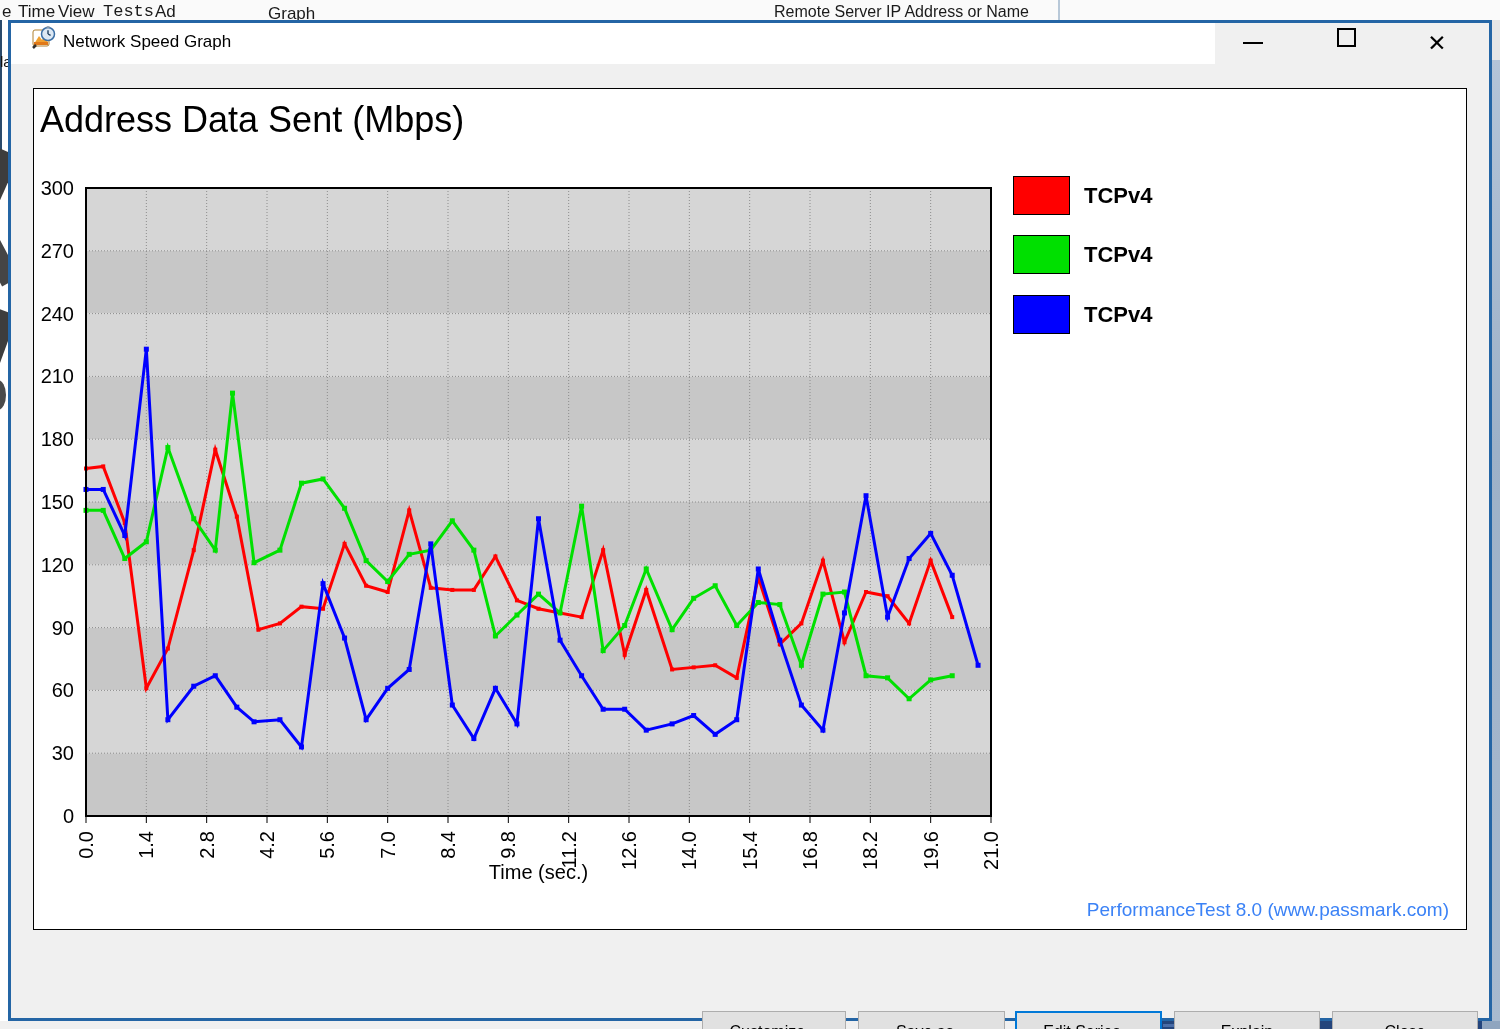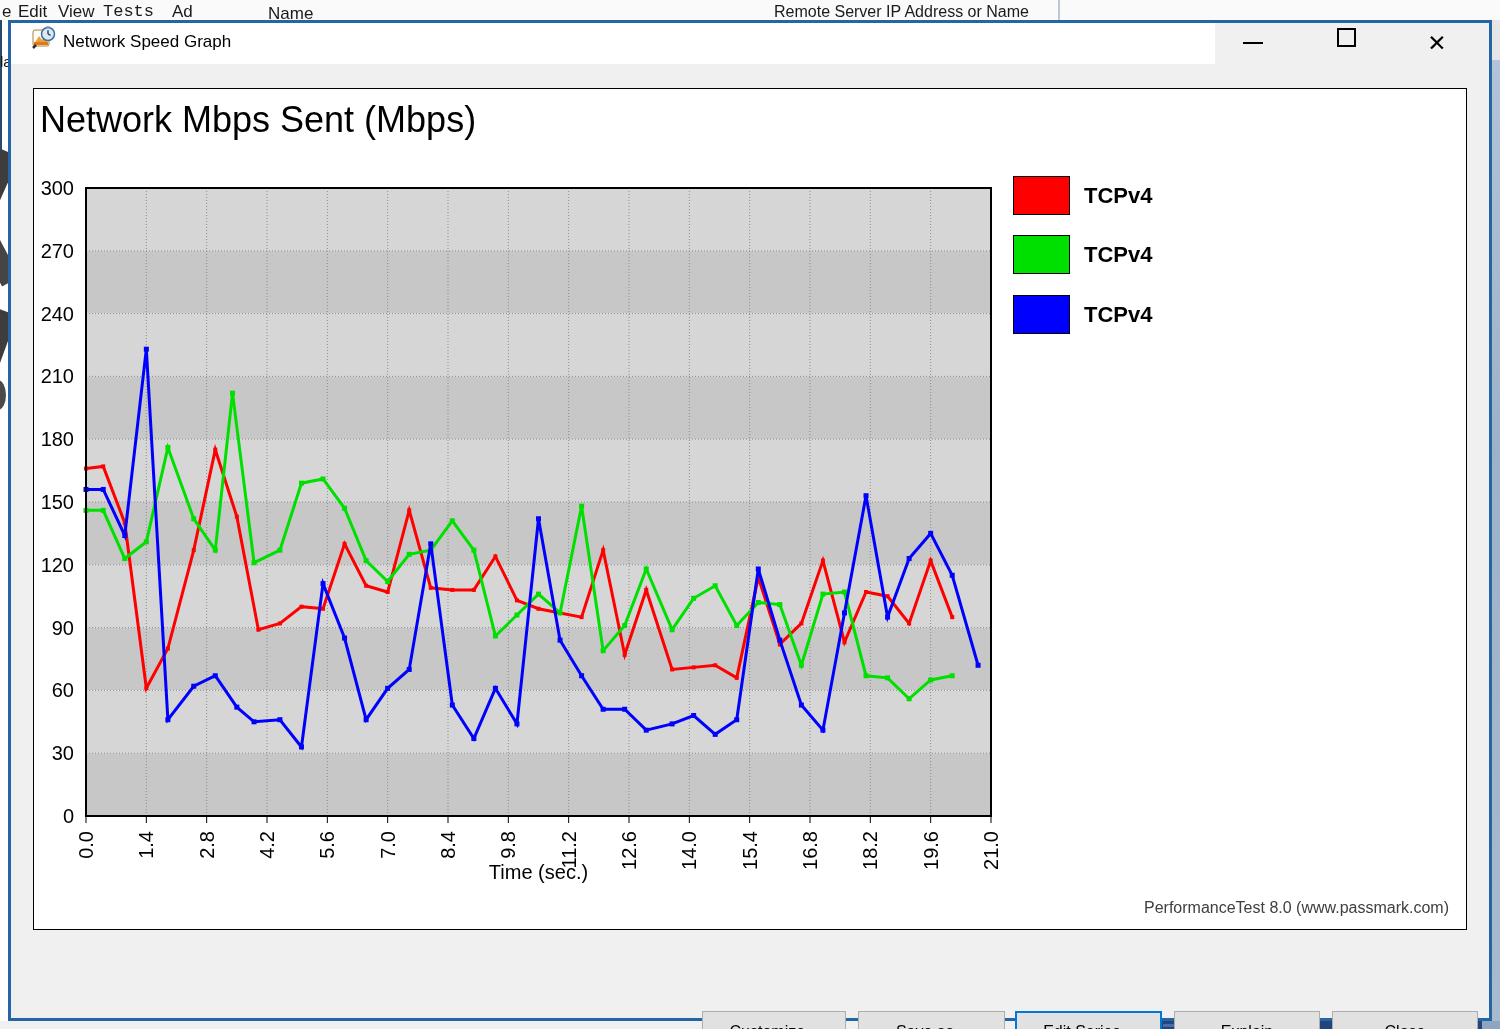--- a/index.html
+++ b/index.html
@@ -7,21 +7,21 @@
     width:1500px;height:1029px;position:relative;overflow:hidden;
     background:#f0f0f0;font-family:"Liberation Sans",sans-serif;
   }
   
   .bg-top{position:absolute;left:0;top:0;width:1500px;height:20px;background:#fafafa;overflow:hidden;}
   .bg-top span{position:absolute;top:2px;font-size:17px;color:#1a1a1a;white-space:nowrap;}
   .bg-menu-file{left:2px;}
   .bg-menu-0{left:18px;}
   .bg-menu-1{left:58px;}
   .bg-menu-2{left:103px;font-family:Liberation Mono, monospace;}
-  .bg-menu-3{left:172px;}
+  .bg-menu-3{left:155px;}
   .bg-mode{left:268px;top:4px !important;}
   .bg-remote{left:753px;top:3px !important;font-size:16px !important;margin-left:21px;}
   .bg-vline{position:absolute;left:1058px;top:0;width:2px;height:20px;background:#b8c8d8;}
   .bg-left{position:absolute;left:0;top:20px;width:8px;height:1009px;background:#ffffff;overflow:hidden;}
   .bg-left .edge{position:absolute;left:0;top:0;width:2px;height:160px;background:#2a4a6b;}
   .bg-left .frag-text{position:absolute;left:0;top:33px;font-size:15px;color:#111;}
   .bg-left .blob1{position:absolute;left:-14px;top:130px;width:22px;height:60px;background:#3d3d3d;transform:rotate(24deg);}
   .bg-left .blob2{position:absolute;left:-12px;top:210px;width:20px;height:55px;background:#454545;transform:rotate(-28deg);}
   .bg-left .blob3{position:absolute;left:-14px;top:290px;width:22px;height:58px;background:#3d3d3d;transform:rotate(20deg);}
   .bg-left .blob4{position:absolute;left:-10px;top:360px;width:16px;height:30px;background:#4a4a4a;border-radius:50%;}
@@ -51,43 +51,43 @@
   
   .chart-panel{position:absolute;left:22px;top:24px;width:1434px;height:842px;
     background:#ffffff;border:1px solid #000;box-sizing:border-box;}
   .chart-title{position:absolute;left:6px;top:10px;font-size:36px;color:#000;white-space:nowrap;}
   #plot{position:absolute;left:0;top:0;}
   #plot text{font-family:"Liberation Sans",sans-serif;fill:#000;}
   .legend-row{position:absolute;left:979px;height:40px;}
   .legend-swatch{position:absolute;left:0;top:0;width:57px;height:39px;border:1px solid #000;box-sizing:border-box;}
   .legend-label{position:absolute;left:71px;top:7px;font-size:22px;color:#000;font-weight:bold;}
   .lr0{top:87px;} .lr1{top:146px;} .lr2{top:206px;}
-  .chart-footer{position:absolute;right:17px;top:810px;font-size:16px;color:#404040;white-space:nowrap;}
+  .chart-footer{position:absolute;right:17px;top:810px;font-size:19px;color:#3b82f6;white-space:nowrap;}
 
   
   .btn{position:absolute;top:947px;height:41px;background:#e1e1e1;border:1px solid #adadad;
     box-sizing:border-box;font-size:16px;color:#000;text-align:center;line-height:38px;
     font-family:"Liberation Sans",sans-serif;padding:0;}
   .btn.focused{border:2px solid #0078d7;}
   .btn0{left:691px;width:144px;}
   .btn1{left:847px;width:147px;}
   .btn2{left:1004px;width:147px;}
   .btn3{left:1163px;width:146px;}
   .btn4{left:1321px;width:146px;}
 </style>
 </head>
 <body>
 
 <div class="bg-top">
   <span class="bg-menu-file">e</span>
-  <span class="bg-menu-0">Edit</span>
+  <span class="bg-menu-0">Time</span>
   <span class="bg-menu-1">View</span>
   <span class="bg-menu-2">Tests</span>
   <span class="bg-menu-3">Ad</span>
-  <span class="bg-mode">Name</span>
+  <span class="bg-mode">Graph</span>
   <span class="bg-remote">Remote Server IP Address or Name</span>
   <i class="bg-vline"></i>
 </div>
 <div class="bg-left">
   <i class="edge"></i>
   <span class="frag-text">la</span>
   <i class="blob1"></i>
   <i class="blob2"></i>
   <i class="blob3"></i>
   <i class="blob4"></i>
@@ -340,21 +340,21 @@
           <text x="40" y="538.6" text-anchor="end" dominant-baseline="central" font-size="20">90</text>
           <text x="40" y="475.79999999999995" text-anchor="end" dominant-baseline="central" font-size="20">120</text>
           <text x="40" y="413" text-anchor="end" dominant-baseline="central" font-size="20">150</text>
           <text x="40" y="350.2" text-anchor="end" dominant-baseline="central" font-size="20">180</text>
           <text x="40" y="287.40000000000003" text-anchor="end" dominant-baseline="central" font-size="20">210</text>
           <text x="40" y="224.59999999999997" text-anchor="end" dominant-baseline="central" font-size="20">240</text>
           <text x="40" y="161.79999999999995" text-anchor="end" dominant-baseline="central" font-size="20">270</text>
           <text x="40" y="99" text-anchor="end" dominant-baseline="central" font-size="20">300</text>
           <text x="504.5" y="790" text-anchor="middle" font-size="20">Time (sec.)</text>
         </svg>
-      <div class="chart-title">Network Mbps Sent (Mbps)</div>
+      <div class="chart-title">Address Data Sent (Mbps)</div>
 
       <div class="legend-row lr0">
         <span class="legend-swatch" style="background: rgb(255, 0, 0);"></span>
         <span class="legend-label">TCPv4</span>
       </div>
       <div class="legend-row lr1">
         <span class="legend-swatch" style="background: rgb(0, 224, 0);"></span>
         <span class="legend-label">TCPv4</span>
       </div>
       <div class="legend-row lr2">

